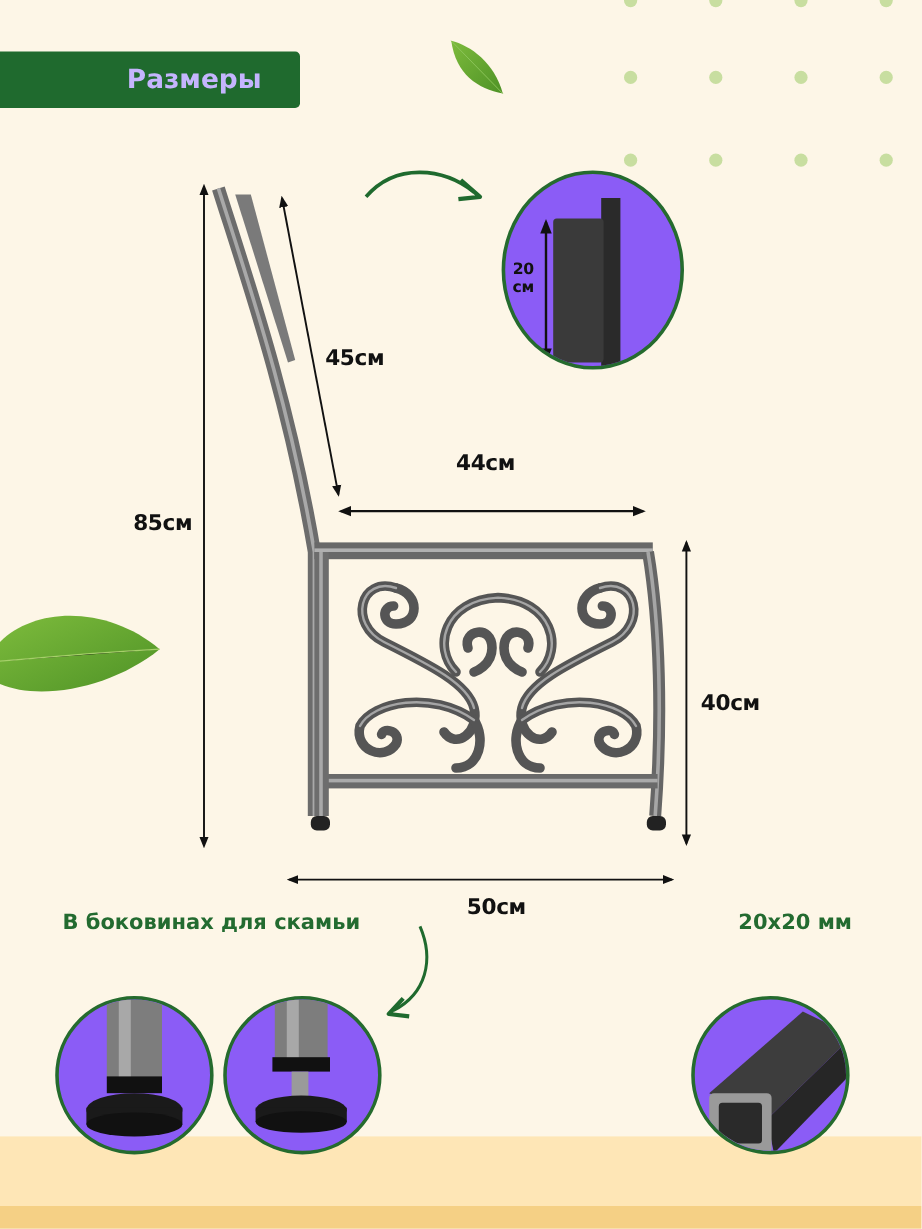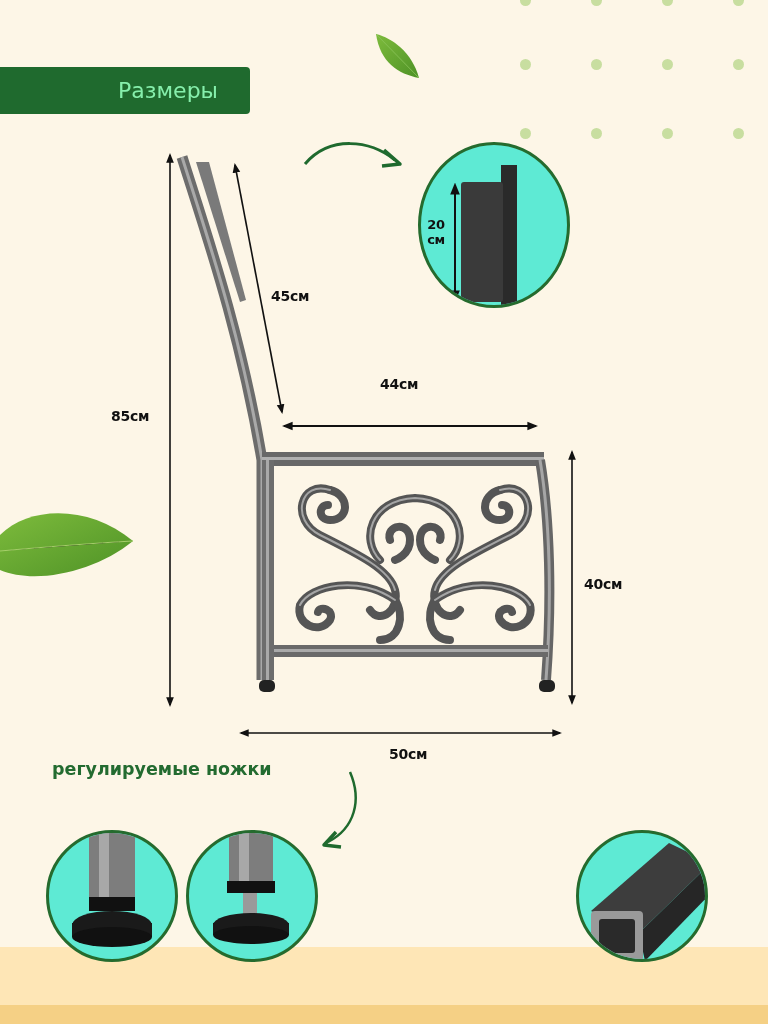--- a/index.html
+++ b/index.html
@@ -1,22 +1,22 @@
 <!DOCTYPE html>
 <html><head>
 <meta charset="utf-8">
 <style>
   html,body{margin:0;padding:0;}
   body{width:768px;height:1024px;position:relative;overflow:hidden;background:#fdf6e7;font-family:"DejaVu Sans","Liberation Sans",sans-serif;}
   .abs{position:absolute;}
-  .title-badge{left:0;top:43px;width:250px;height:47px;background:#1f6a2e;border-radius:0 4px 4px 0;color:#86efac;font-weight:normal;font-size:22px;display:flex;align-items:center;justify-content:flex-end;padding-right:32px;box-sizing:border-box;margin-top:24px;}
+  .title-badge{left:0;top:43px;width:250px;height:47px;background:#1f6a2e;border-radius:0 4px 4px 0;color:#c4b5fd;font-weight:bold;font-size:22px;display:flex;align-items:center;justify-content:flex-end;padding-right:32px;box-sizing:border-box;}
   .dot{width:11px;height:11px;border-radius:50%;background:#c8dea0;}
-  .dim{font-weight:bold;font-size:14px;color:#111;letter-spacing:-0.3px;}
+  .dim{font-weight:bold;font-size:18px;color:#111;letter-spacing:-0.3px;}
   .caption{color:#236b30;font-weight:bold;font-size:17.5px;line-height:26px;}
-  .circle{border:3px solid #256b2e;border-radius:50%;background:#5eead4;overflow:hidden;box-sizing:border-box;}
+  .circle{border:3px solid #256b2e;border-radius:50%;background:#8b5cf6;overflow:hidden;box-sizing:border-box;}
   .band1{left:0;top:947px;width:768px;height:58px;background:#fee6b6;}
   .band2{left:0;top:1005px;width:768px;height:19px;background:#f5d085;}
   svg{position:absolute;overflow:visible;}
 </style>
 </head>
 <body>
 
 <div class="abs band1"></div>
 <div class="abs band2"></div>
 
@@ -111,21 +111,21 @@
       <path d="M0 1 L10 5 L0 9 Z" fill="#111"></path>
     </marker>
   </defs>
   <line x1="170" y1="155" x2="170" y2="705" stroke="#111" stroke-width="1.6" marker-start="url(#ah)" marker-end="url(#ah)"></line>
   <line x1="235" y1="165" x2="282" y2="412" stroke="#111" stroke-width="1.6" marker-start="url(#ah)" marker-end="url(#ah)"></line>
   <line x1="284" y1="426" x2="536" y2="426" stroke="#111" stroke-width="1.8" marker-start="url(#ah)" marker-end="url(#ah)"></line>
   <line x1="572" y1="452" x2="572" y2="703" stroke="#111" stroke-width="1.6" marker-start="url(#ah)" marker-end="url(#ah)"></line>
   <line x1="241" y1="733" x2="560" y2="733" stroke="#111" stroke-width="1.6" marker-start="url(#ah)" marker-end="url(#ah)"></line>
 </svg>
 
-<div class="abs dim" style="left:111px;top:408px">85см</div>
+<div class="abs dim" style="left:111px;top:426px">85см</div>
 <div class="abs dim" style="left:271px;top:288px">45см</div>
 <div class="abs dim" style="left:380px;top:376px">44см</div>
 <div class="abs dim" style="left:584px;top:576px">40см</div>
 <div class="abs dim" style="left:389px;top:746px">50см</div>
 
 <svg style="left:0;top:0;width:768px;height:1024px">
   <path d="M305 164 C330 135 370 140 395 160" stroke="#1f6a2e" stroke-width="3" fill="none"></path>
   <path d="M384 150 L400 164 L382 166" stroke="#1f6a2e" stroke-width="3.5" fill="none" stroke-linejoin="round"></path>
 
   <path d="M350 772 C362 800 355 828 328 842" stroke="#1f6a2e" stroke-width="2.5" fill="none"></path>
@@ -138,23 +138,24 @@
     <rect x="40" y="37" width="42" height="120" rx="3" fill="#3a3a3a"></rect>
     <line x1="34" y1="40" x2="34" y2="155" stroke="#111" stroke-width="2" marker-start="url(#ah)" marker-end="url(#ah)"></line>
   </svg>
   <div class="abs dim" style="left:0;top:72px;font-size:13px;line-height:15px;width:30px;text-align:center">
     <div>20</div>
     <div>см</div>
   </div>
 </div>
 
 <div class="abs caption" style="left:52px;top:756px">
-  <div>регулируемые ножки</div>
+  <div>В боковинах для скамьи</div>
 </div>
 <div class="abs caption" style="left:460px;top:756px;width:250px;text-align:right">
+  <div>20х20 мм</div>
 </div>
 
 <div class="abs circle" style="left:46px;top:830px;width:132px;height:132px">
   <svg style="left:0;top:0;width:132px;height:132px">
     <rect x="40" y="0" width="46" height="66" fill="#7d7d7d"></rect>
     <rect x="50" y="0" width="10" height="66" fill="#a8a8a8"></rect>
     <rect x="40" y="64" width="46" height="14" fill="#111"></rect>
     <ellipse cx="63" cy="92" rx="40" ry="14" fill="#1a1a1a"></ellipse>
     <rect x="23" y="90" width="80" height="14" fill="#1a1a1a"></rect>
     <ellipse cx="63" cy="104" rx="40" ry="10" fill="#111"></ellipse>

